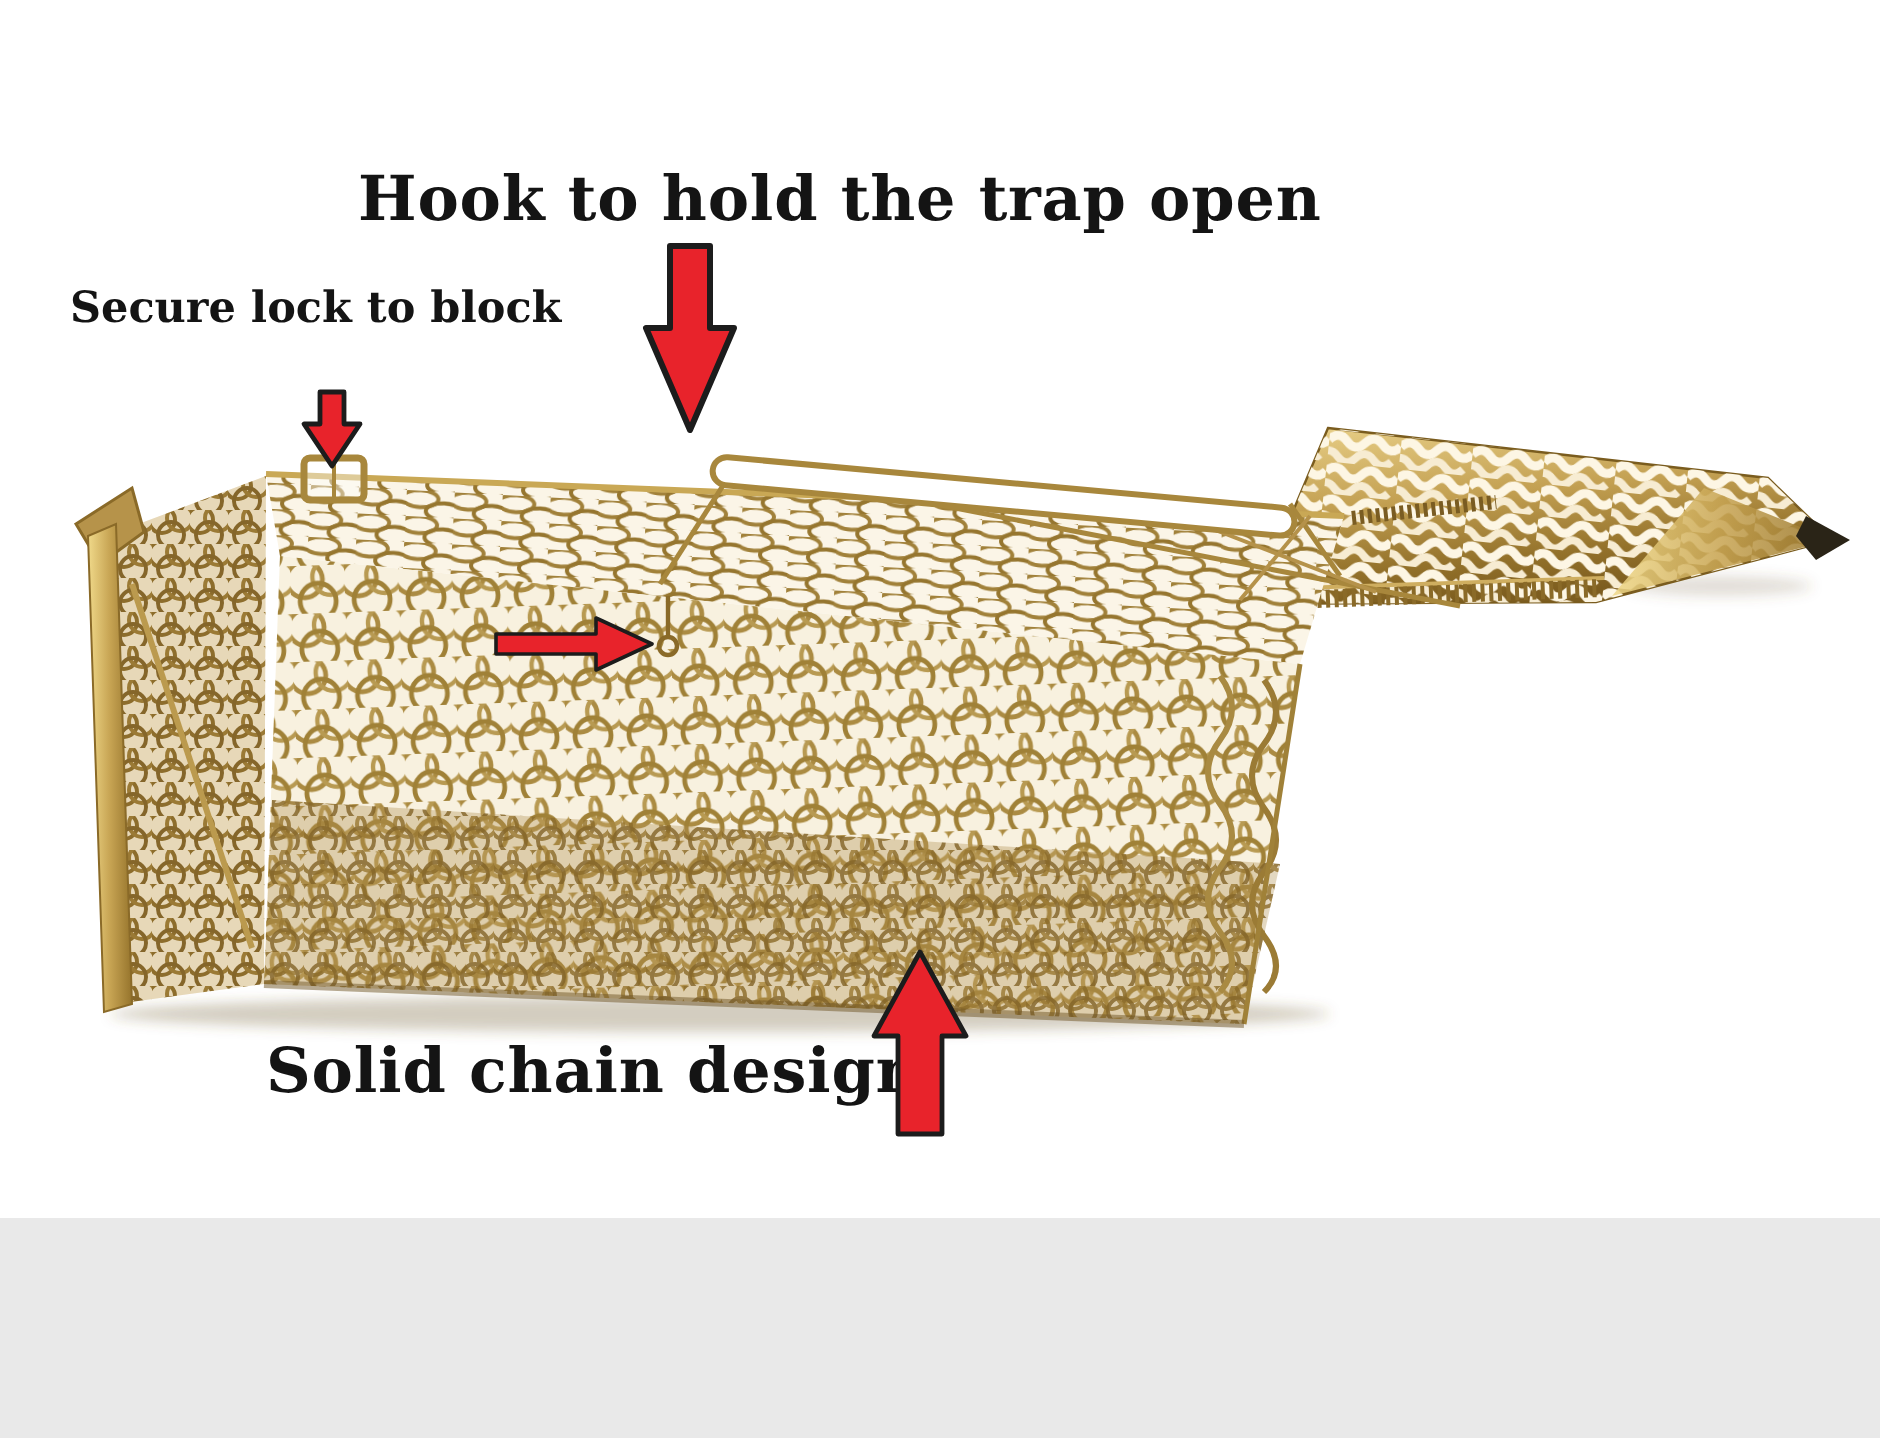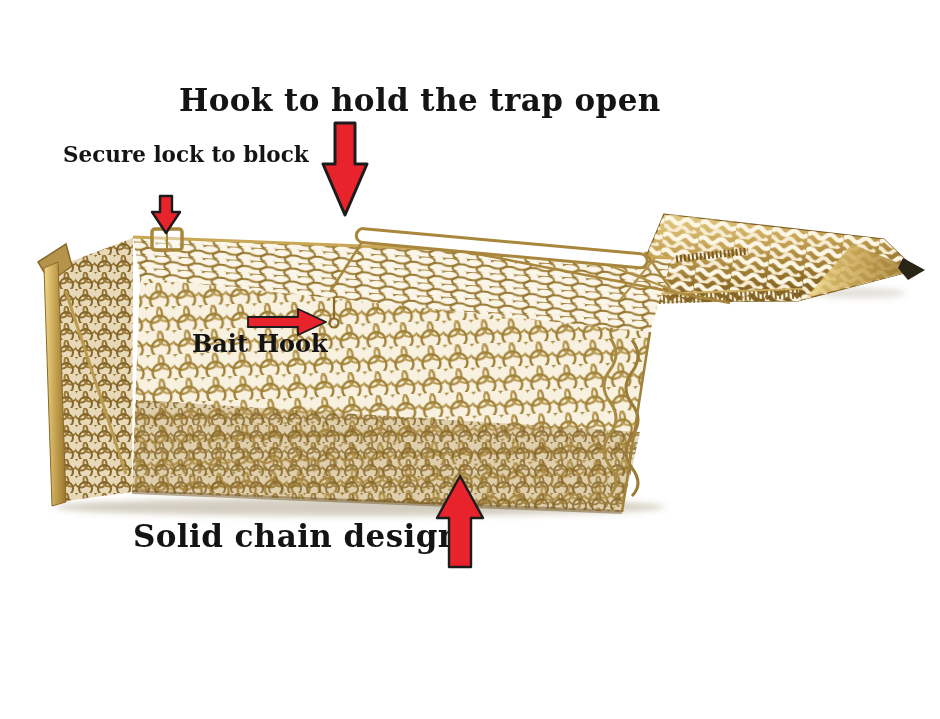--- a/index.html
+++ b/index.html
@@ -2,26 +2,26 @@
 <html style="--background: #ffffff; --text: #141414; --arrow-fill: #e8232b; --arrow-outline: #1c1c1c; --gold: #b08d3e; --gold-dark: #8a6a28; --gold-light: #ecd591;"><head>
 <meta charset="utf-8">
 <style>
   :root{
     --background:#ffffff; --text:#141414; --arrow-fill:#e8232b; --arrow-outline:#1c1c1c;
     --gold:#b08d3e; --gold-dark:#8a6a28; --gold-light:#ecd591;
   }
   *{margin:0;padding:0;box-sizing:border-box;}
   body{background:#e9e9e9;font-family:"DejaVu Serif",serif;}
   .canvas{
-    position:relative;width:940px;height:719px;background:var(--background);
+    position:relative;width:940px;height:609px;background:var(--background);
     overflow:hidden;margin:0 auto;
   }
   .label{position:absolute;color:var(--text);font-weight:bold;white-space:nowrap;}
   .label-hook{left:179px;top:82px;font-size:31px;letter-spacing:.4px;}
-  .label-lock{left:35px;top:140px;font-size:21.5px;line-height:30px;white-space:normal;width:250px;margin-left:28px;}
+  .label-lock{left:35px;top:140px;font-size:21.5px;line-height:30px;white-space:normal;width:250px;}
   .label-bait{left:192px;top:329px;font-size:24px;}
   .label-chain{left:133px;top:518px;font-size:31px;letter-spacing:.4px;}
   .arrow-svg{position:absolute;overflow:visible;}
   svg{display:block;}
   .cage{position:absolute;left:0;top:0;}
 </style>
 </head>
 <body>
 
 <div class="canvas">
@@ -125,21 +125,20 @@
       <rect x="0" y="0" width="292" height="14" rx="7" transform="translate(357,228) rotate(5.2)" fill="#ffffff" stroke="#a8873c" stroke-width="3"></rect>
     </g>
   </svg>
 
   <div class="label label-hook">Hook to hold the trap open</div>
 
   <div class="label label-lock">
     <div>Secure lock to block</div>
   </div>
 
-  <div class="label label-bait">Bait Hook</div>
 
   <div class="label label-chain">Solid chain design</div>
 
   <svg class="arrow-svg" style="left:318px;top:120px" width="54" height="100">
     <polygon points="17,3 37,3 37,44 49,44 27,95 5,44 17,44" fill="var(--arrow-fill)" stroke="var(--arrow-outline)" stroke-width="3" stroke-linejoin="round"></polygon>
   </svg>
 
   <svg class="arrow-svg" style="left:148px;top:194px" width="36" height="42">
     <polygon points="12,2 24,2 24,18 32,18 18,39 4,18 12,18" fill="var(--arrow-fill)" stroke="var(--arrow-outline)" stroke-width="2.4" stroke-linejoin="round"></polygon>
   </svg>

